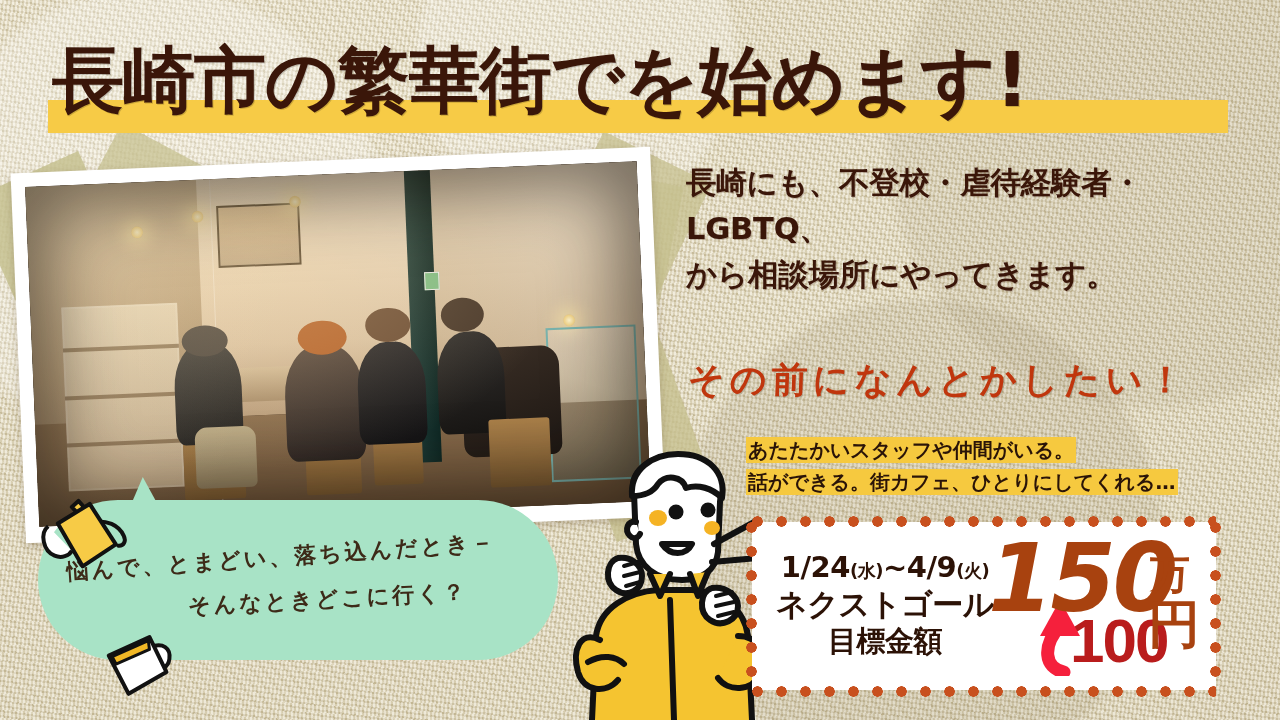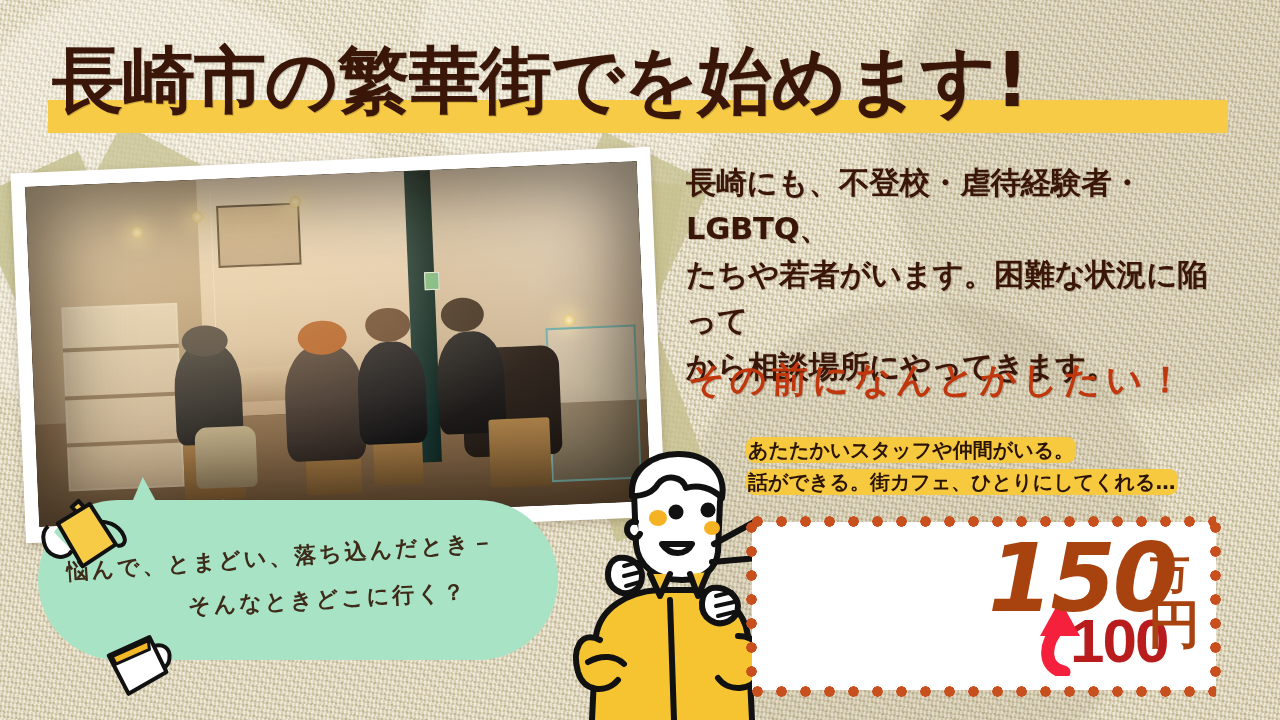--- a/index.html
+++ b/index.html
@@ -125,21 +125,21 @@
     text-shadow:1px 1px 0 rgba(0,0,0,.15);
     transform:skewX(-2deg);
   }
   .hl-block{position:absolute;left:746px;top:436px;width:520px;}
   .hl-line{display:block;margin-bottom:3px;}
   .hl-line span{
     display:inline;
     background:#f6c93f;
     font-family:"DejaVu Sans","Liberation Sans",sans-serif;
     font-weight:700;font-size:20px;line-height:29px;color:#2a1408;
-    padding:1px 2px;box-decoration-break:clone;border-radius:9px;-webkit-box-decoration-break:clone;
+    padding:1px 2px;box-decoration-break:clone;-webkit-box-decoration-break:clone;
   }
 
   
   .bubble{
     position:absolute;left:38px;top:500px;width:520px;height:160px;
     background:#a8e3c6;border-radius:90px;
   }
   .bubble-tail{
     position:absolute;left:124px;top:478px;width:0;height:0;
     border-left:16px solid transparent;border-right:36px solid transparent;
@@ -269,21 +269,20 @@
   </div>
 
   <div class="title-band"></div>
   <div class="title-row">
     <span class="t-dark">長崎市の繁華街で</span>
     <span class="t-dark tail">を始めます!</span>
   </div>
 
   <div class="body-copy">
     <div>長崎にも、不登校・虐待経験者・LGBTQ、</div>
-    <div>たちや若者がいます。困難な状況に陥って</div>
     <div>から相談場所にやってきます。</div>
   </div>
 
   <div class="sub-red">その前になんとかしたい！</div>
 
   <div class="hl-block">
     <span class="hl-line"><span>あたたかいスタッフや仲間がいる。</span></span>
     <span class="hl-line"><span>話ができる。街カフェ、ひとりにしてくれる…</span></span>
   </div>
 
@@ -348,20 +347,27 @@
       <path d="M150 122 L196 118"></path>
     </g>
   </svg>
 
   <div class="card"></div>
   <div class="dots dot-h" style="top:516px;"></div>
   <div class="dots dot-h" style="top:686px;"></div>
   <div class="dots dot-v" style="left:746px;"></div>
   <div class="dots dot-v" style="left:1210px;"></div>
 
+  <div class="card-left">
+    <div class="cl-date">
+      <span>1/24</span><small>(水)</small><span>~4/9</span><small>(火)</small>
+    </div>
+    <div class="cl-next">ネクストゴール</div>
+    <div class="cl-goal">目標金額</div>
+  </div>
 
   <div class="amount-wrap">
     <span class="amt-100">100</span>
     <svg class="arrow" viewBox="0 0 60 80">
       <path d="M30 76 C10 72 8 50 26 30" fill="none" stroke="#f5203c" stroke-width="13" stroke-linecap="round"></path>
       <path d="M26 4 L46 40 L6 40 Z" fill="#f5203c"></path>
     </svg>
     <span class="amt-150">150</span>
     <span class="amt-man">万</span>
     <span class="amt-en">円</span>

